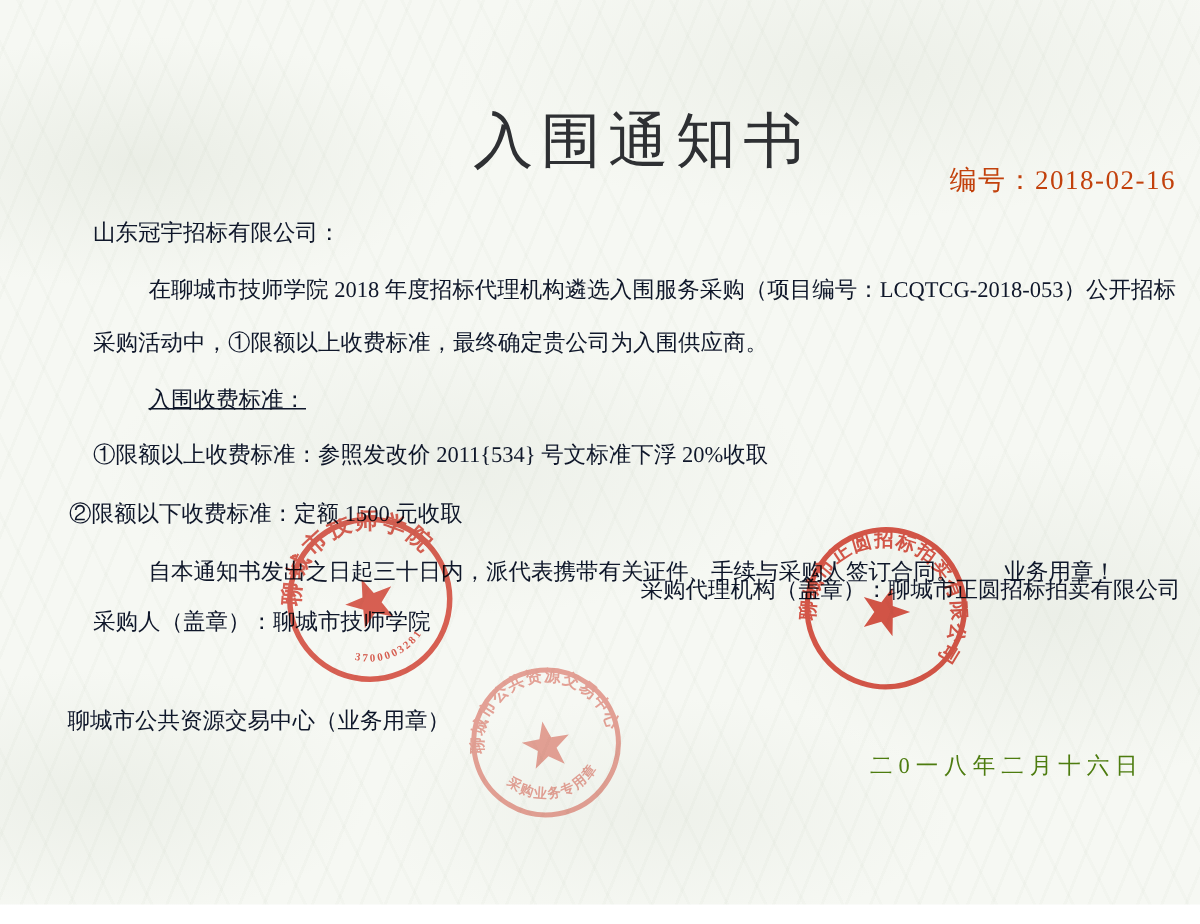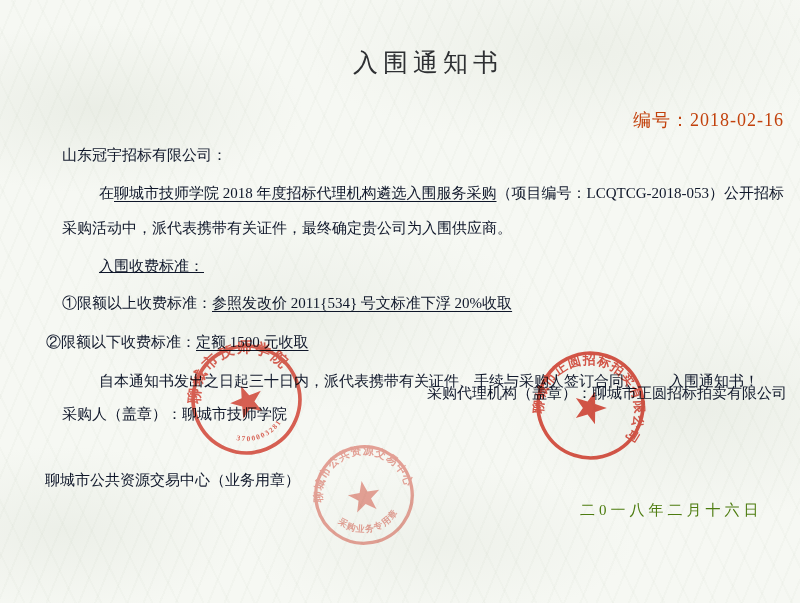--- a/index.html
+++ b/index.html
@@ -16,26 +16,26 @@
       radial-gradient(ellipse 420px 150px at 72% 8%,  rgba(188,197,178,.16), transparent 65%),
       radial-gradient(ellipse 360px 150px at 38% 52%, rgba(184,194,176,.15), transparent 65%),
       radial-gradient(ellipse 320px 170px at 88% 68%, rgba(184,194,176,.17), transparent 65%),
       radial-gradient(ellipse 280px 130px at 8% 88%,  rgba(184,194,176,.16), transparent 65%),
       radial-gradient(ellipse 300px 120px at 55% 90%, rgba(184,194,176,.13), transparent 65%),
       repeating-linear-gradient(112deg, transparent 0 13px, rgba(175,188,165,.06) 13px 15px),
       repeating-linear-gradient(64deg, transparent 0 21px, rgba(175,188,165,.05) 21px 23px);
   }
   .abs{position:absolute;white-space:nowrap;}
   .title{
-    top:46px;left:56px;width:744px;text-align:center;
-    font-size:25px;letter-spacing:5px;color:#2e3033;font-weight:500;
+    top:66px;left:56px;width:744px;text-align:center;
+    font-size:40px;letter-spacing:5px;color:#2e3033;font-weight:500;
   }
   .docnum{top:108px;right:16px;font-size:18px;color:#c2410c;letter-spacing:1px;}
   .body-line{font-size:15px;color:#0f172a;}
-  .u{text-decoration:underline;text-underline-offset:3px;}
+  .u{text-underline-offset:3px;}
   .addressee{left:62px;top:146px;}
   .p1l1{left:99px;top:184px;}
   .p1l2{left:62px;top:219px;}
   .feehead{left:99px;top:257px;text-decoration:underline;}
   .fee1{left:62px;top:294px;}
   .fee2{left:46px;top:333px;}
   .notice{left:99px;top:372px;}
   .notice .gap{display:inline-block;width:30px;}
   .purchaser{left:62px;top:405px;}
   .agency{left:427px;top:384px;font-family:Liberation Serif, serif;}
@@ -54,29 +54,29 @@
 <div class="paper"></div>
 
 <div class="abs title">入围通知书</div>
 
 <div class="abs docnum">编号：2018-02-16</div>
 
 <div class="abs body-line addressee">山东冠宇招标有限公司：</div>
 
 <div class="abs body-line p1l1"><span>在</span><span class="u">聊城市技师学院 2018 年度招标代理机构遴选入围服务采购</span><span>（项目编号：LCQTCG-2018-053）公开招标</span></div>
 
-<div class="abs body-line p1l2">采购活动中，派代表携带有关证件，最终确定贵公司为入围供应商。</div>
+<div class="abs body-line p1l2">采购活动中，①限额以上收费标准，最终确定贵公司为入围供应商。</div>
 
 <div class="abs body-line feehead">入围收费标准：</div>
 
 <div class="abs body-line fee1"><span>①限额以上收费标准：</span><span class="u">参照发改价 2011{534} 号文标准下浮 20%收取</span></div>
 
 <div class="abs body-line fee2"><span>②限额以下收费标准：</span><span class="u">定额 1500 元收取</span></div>
 
-<div class="abs body-line notice"><span>自本通知书发出之日起三十日内，派代表携带有关证件、手续与采购人签订合同。</span><span class="gap"></span><span>入围通知书！</span></div>
+<div class="abs body-line notice"><span>自本通知书发出之日起三十日内，派代表携带有关证件、手续与采购人签订合同。</span><span class="gap"></span><span>业务用章！</span></div>
 
 <div class="abs body-line purchaser"><span>采购人（盖章）：</span><span>聊城市技师学院</span></div>
 
 <div class="abs body-line agency"><span>采购代理机构（盖章）：</span><span>聊城市正圆招标拍卖有限公司</span></div>
 
 <div class="abs body-line centerline">聊城市公共资源交易中心（业务用章）</div>
 
 <div class="abs dateline">二0一八年二月十六日</div>
 
 <div class="stamp stamp-purchaser">

